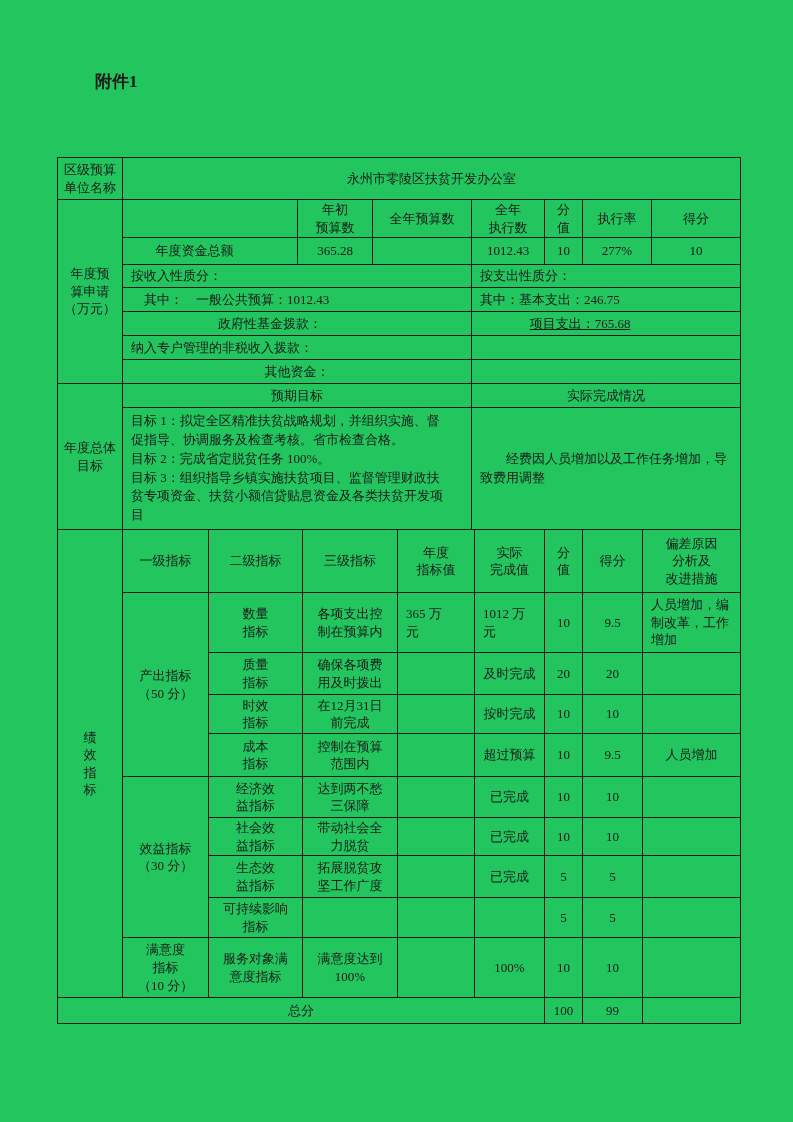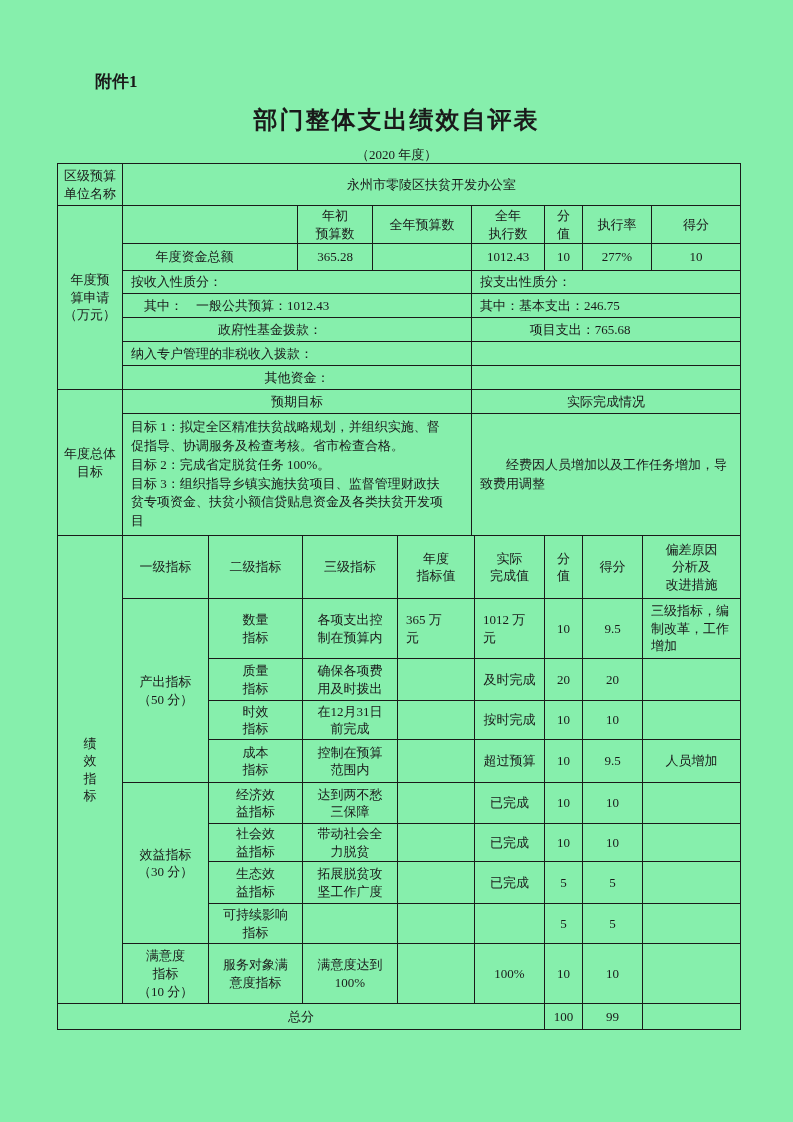--- a/index.html
+++ b/index.html
@@ -1,62 +1,60 @@
 <!DOCTYPE html>
 <html><head>
 <meta charset="utf-8">
 <style>
   * { margin:0; padding:0; box-sizing:border-box; }
   html,body { background:#888; }
   .page {
     position:relative; width:793px; height:1122px; margin:0 auto;
-    background:#86efac; color:#1a1a1a;
+    background:#22c55e; color:#1a1a1a;
     font-family:"Liberation Serif","DejaVu Serif",serif;
   }
   .attachment {
     position:absolute; left:95px; top:70px;
     font-size:17px; font-weight:bold;
   }
   .doc-title {
     position:absolute; left:0; top:104px; width:100%;
     text-align:center; font-size:24px; font-weight:bold; letter-spacing:2px;
   }
   .doc-subtitle {
     position:absolute; left:0; top:146px; width:100%;
     text-align:center; font-size:13px;
   }
-  .tablewrap { position:absolute; left:57px; top:163px; width:685px; }
+  .tablewrap { position:absolute; left:57px; top:157px; width:685px; }
   table.t {
     border-collapse:collapse; table-layout:fixed; width:683px;
   }
   table.t2 { margin-top:-1px; }
   td {
     border:1px solid #1a1a1a;
     font-size:13px; line-height:1.35;
     text-align:center; vertical-align:middle;
     padding:1px 3px;
     white-space:pre-line;
     overflow:hidden;
   }
   .left { text-align:left; padding-left:8px; }
   .indent { padding-left:21px; }
   .pr-xl { padding-right:57px; }
   .pr-lg { }
-  .pr-md { padding-right:55px; }
+  .pr-md { padding-right:55px;text-decoration:underline; }
   .pr-sm { padding-right:34px; }
   .goals { padding:4px 6px 4px 8px; line-height:1.45; }
 </style>
 </head>
 <body>
 
 <div class="page">
 
   <div class="attachment">附件1</div>
-  <div class="doc-title">部门整体支出绩效自评表</div>
-  <div class="doc-subtitle">（2020 年度）</div>
 
   <div class="tablewrap">
 
     <table class="t t1">
       <colgroup>
         <col style="width:65px">
           <col style="width:175px">
           <col style="width:75px">
           <col style="width:99px">
         <col style="width:73px">
@@ -171,21 +169,21 @@
         <td>数量
 指标</td>
         <td>各项支出控
 制在预算内</td>
         <td class="left">365 万
 元</td>
         <td class="left">1012 万
 元</td>
         <td>10</td>
         <td>9.5</td>
-        <td class="left">三级指标，编
+        <td class="left">人员增加，编
 制改革，工作
 增加</td>
       </tr>
       <tr style="height:42px">
         <td>质量
 指标</td>
         <td>确保各项费
 用及时拨出</td>
         <td></td>
         <td>及时完成</td>

